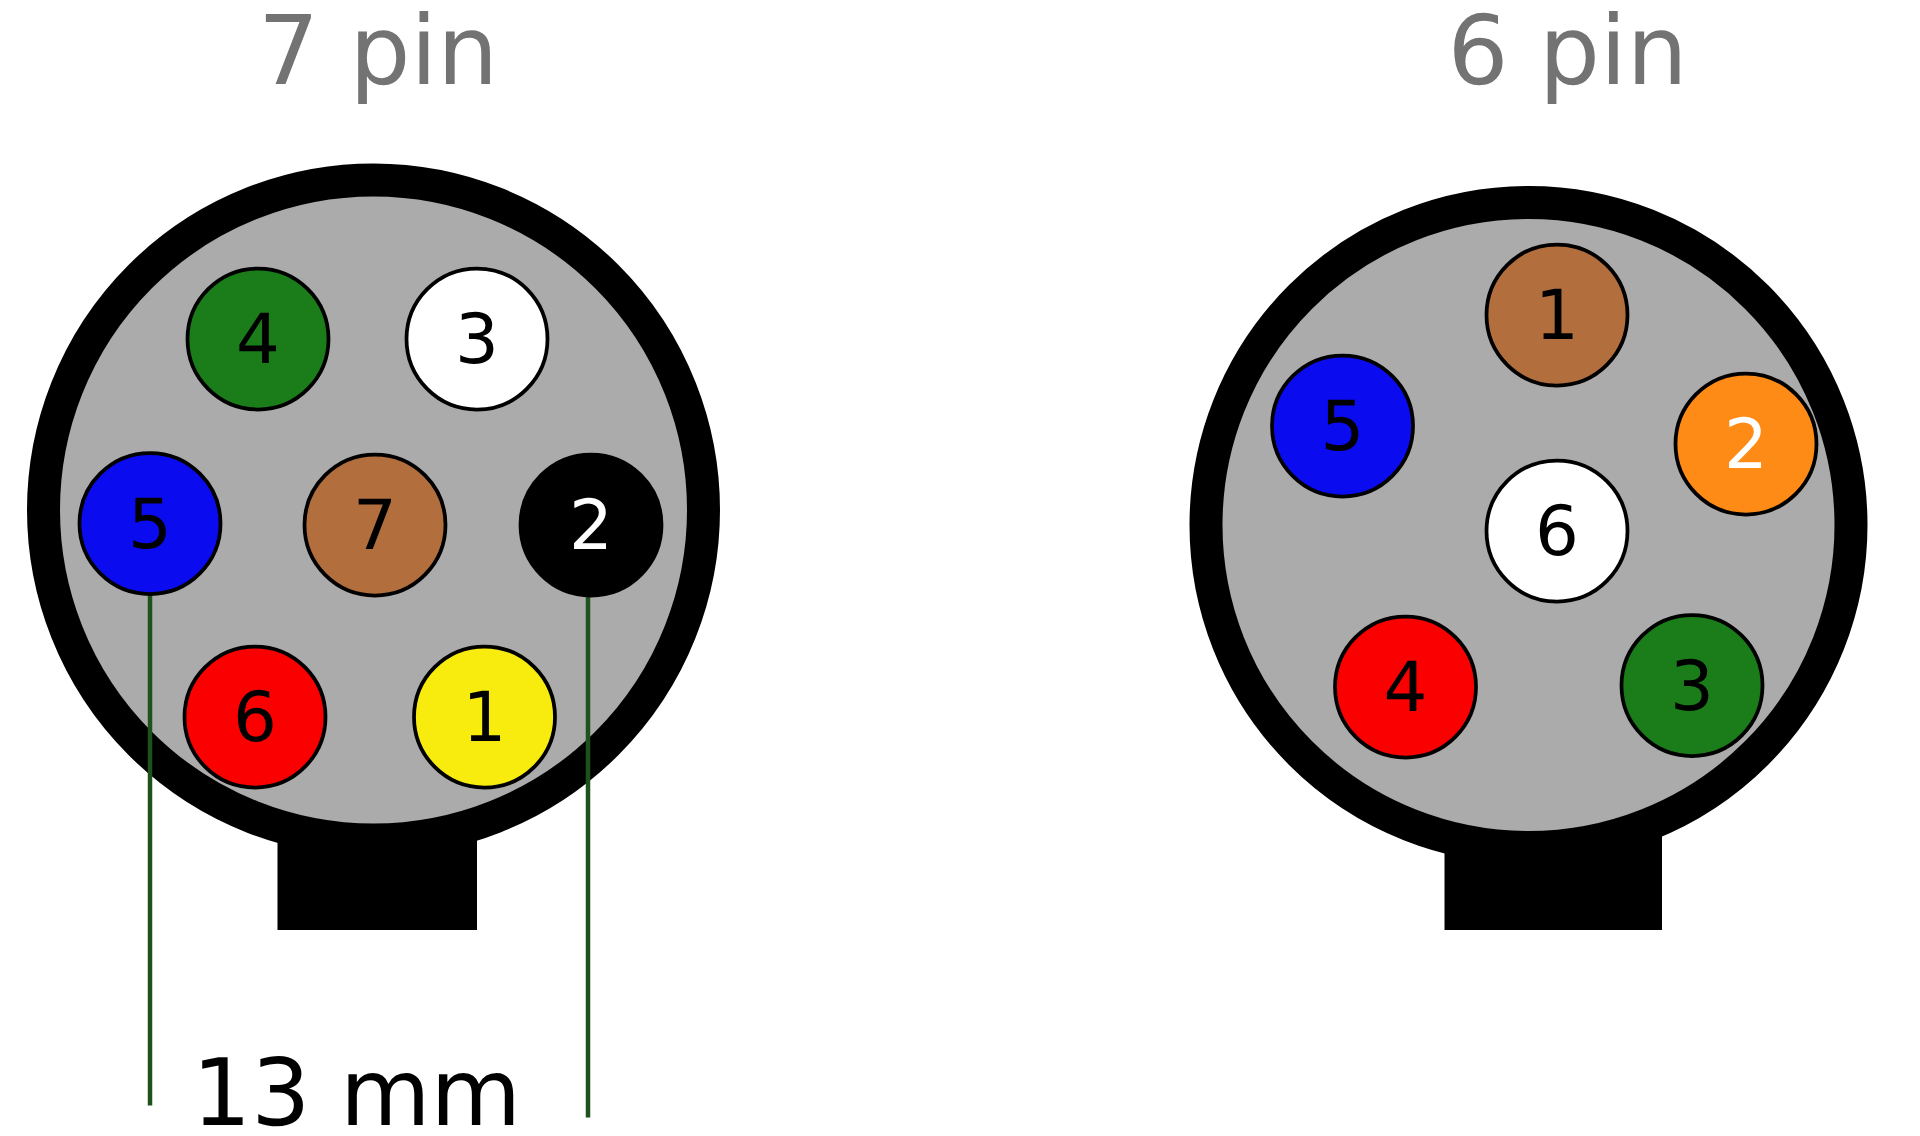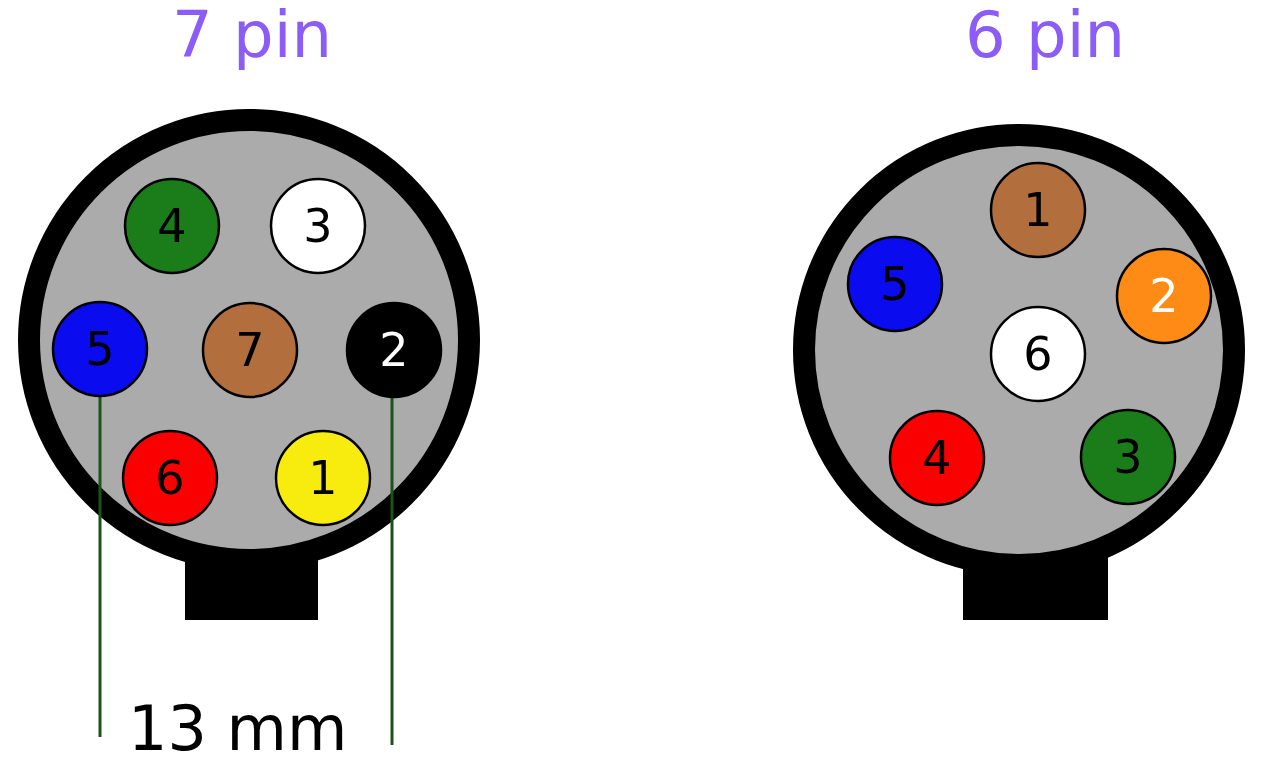--- a/index.html
+++ b/index.html
@@ -8,21 +8,21 @@
     width:1280px;height:757px;
     background:#ffffff;
     overflow:hidden;
     font-family:"DejaVu Sans", sans-serif;
   }
   .diagram-title{
     position:absolute;
     top:0;
     font-size:64px;
     line-height:70px;
-    color:#8b5cf6;
+    color:#737373;
     text-align:center;
     font-family:"DejaVu Sans", sans-serif;
   }
   .diagram-title.left{left:0;width:504px;}
   .diagram-title.right{left:790px;width:510px;}
   .measurement-label{
     position:absolute;
     left:128px;
     top:692px;
     font-size:62px;

